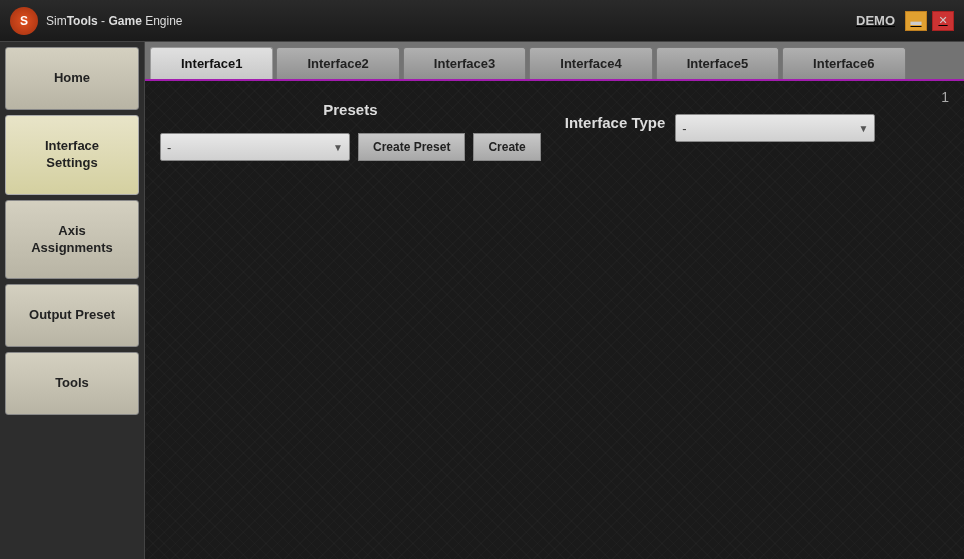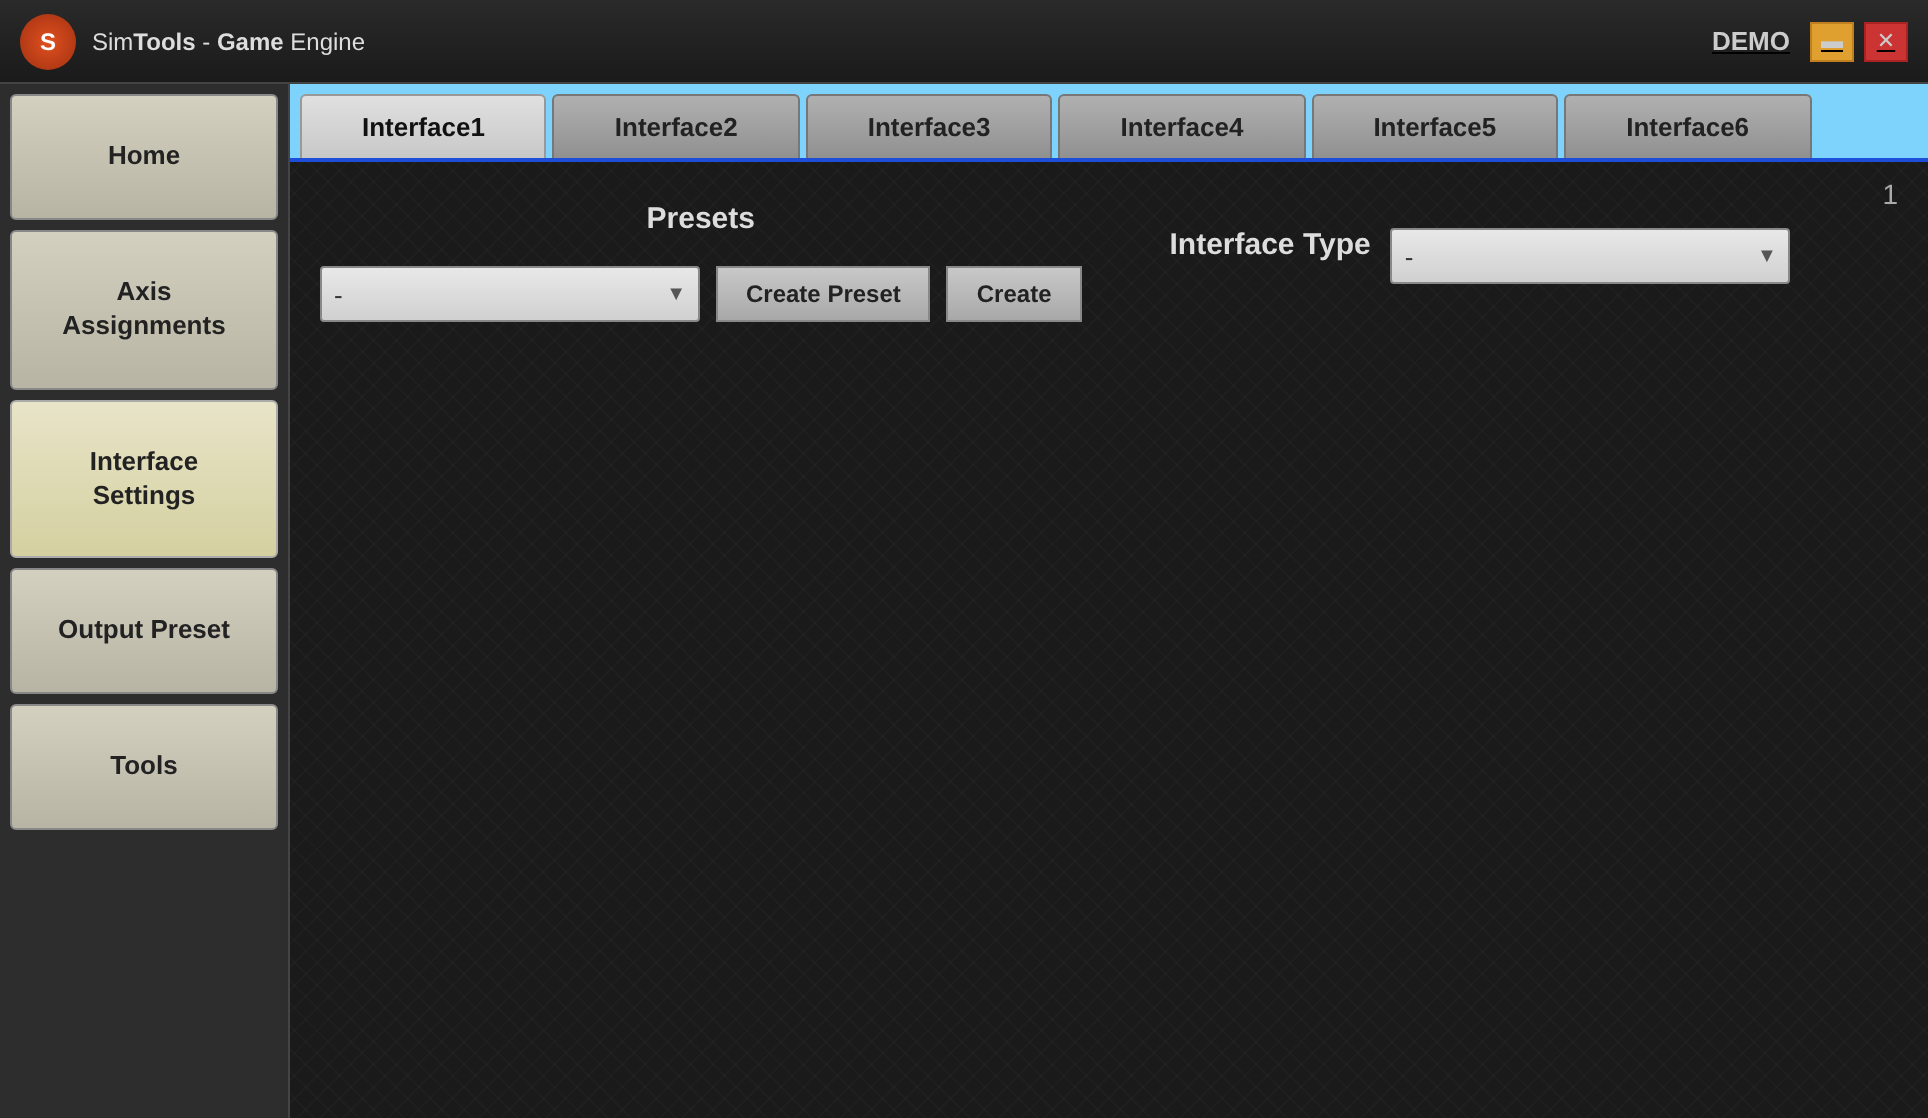--- a/index.html
+++ b/index.html
@@ -122,22 +122,22 @@
     
     .content-area {
       flex: 1;
       display: flex;
       flex-direction: column;
     }
 
     
     .tab-bar {
       display: flex;
-      background: #7dd3fc;
-      border-bottom: 2px solid #1d4ed8;
+      background: #737373;
+      border-bottom: 2px solid #a21caf;
       padding: 5px 5px 0 5px;
       gap: 3px;
     }
 
     .tab {
       padding: 8px 30px;
       background: linear-gradient(to bottom, #b0b0b0, #909090);
       border: 1px solid #777;
       border-bottom: none;
       border-radius: 3px 3px 0 0;
@@ -180,21 +180,21 @@
     .panel-number {
       position: absolute;
       top: 8px;
       right: 15px;
       color: #aaa;
       font-size: 14px;
     }
 
     .panel-content {
       display: flex;
-      gap: 44px;
+      gap: 24px;
       margin-top: 5px;
     }
 
     .presets-section {
       display: flex;
       flex-direction: column;
       gap: 10px;
     }
 
     .section-title {
@@ -277,22 +277,22 @@
     <span class="demo-label">DEMO</span>
     <button class="title-btn minimize">▬</button>
     <button class="title-btn close">✕</button>
   </div>
 </div>
 
 <div class="main-layout">
 
   <div class="sidebar">
     <button class="sidebar-btn">Home</button>
+    <button class="sidebar-btn active">Interface<br>Settings</button>
     <button class="sidebar-btn">Axis<br>Assignments</button>
-    <button class="sidebar-btn active">Interface<br>Settings</button>
     <button class="sidebar-btn">Output Preset</button>
     <button class="sidebar-btn">Tools</button>
   </div>
 
   <div class="content-area">
 
     <div class="tab-bar">
       <div class="tab active">Interface1</div>
       <div class="tab">Interface2</div>
       <div class="tab">Interface3</div>

